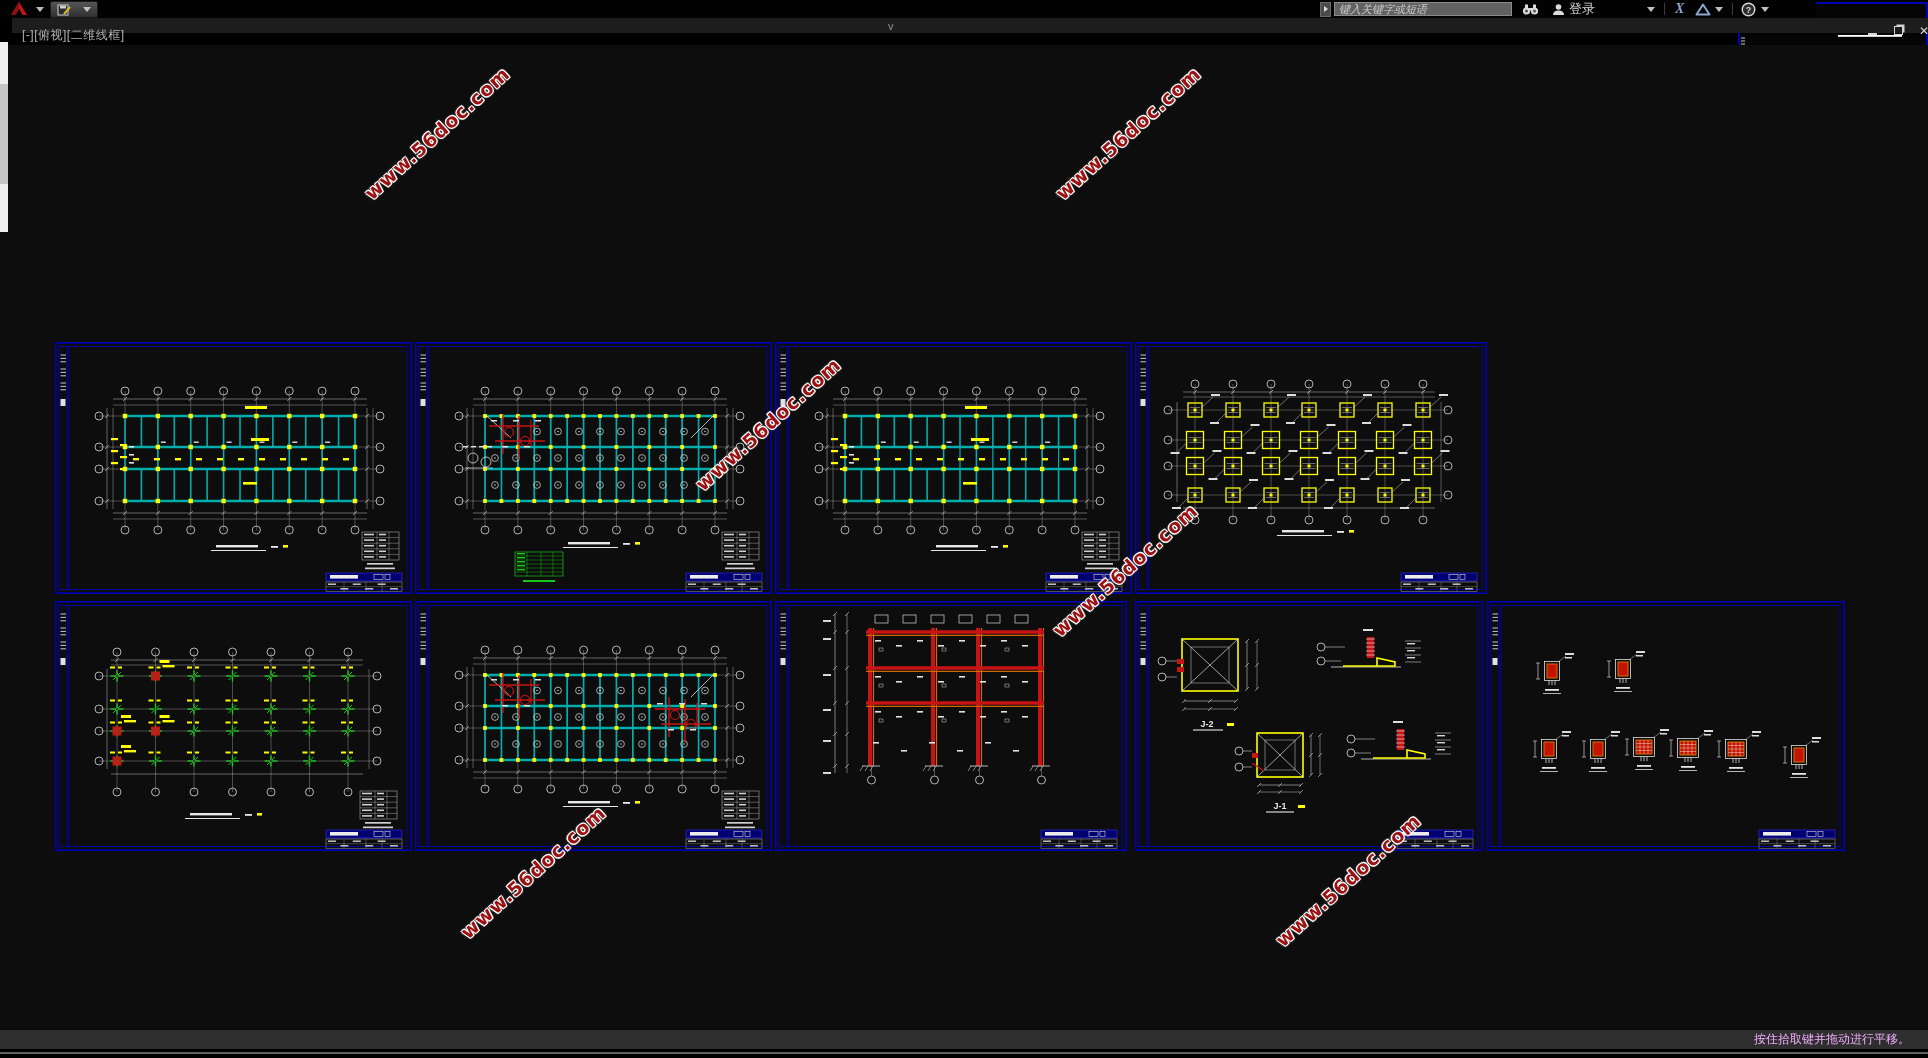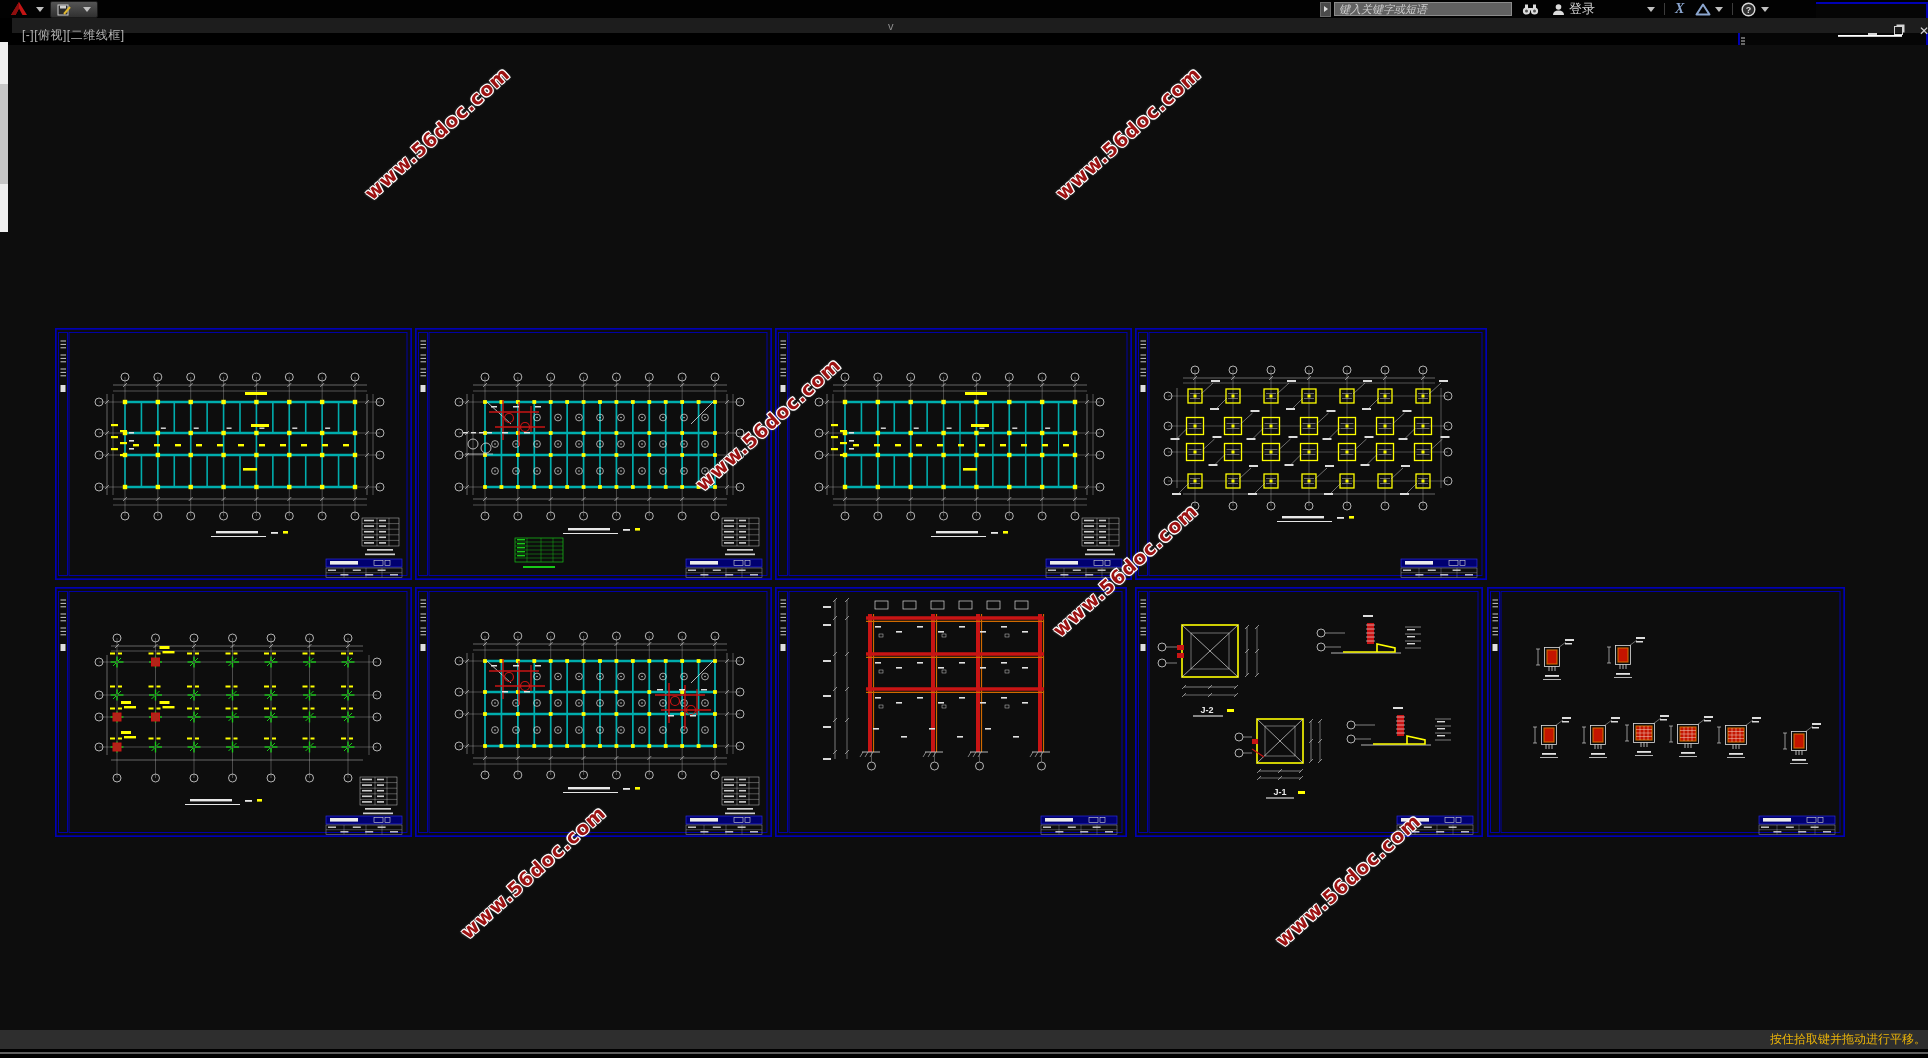--- a/index.html
+++ b/index.html
@@ -28,36 +28,36 @@
   .vee{position:absolute;left:876px;top:2px;color:#8f8f8f;font-size:11px;}
   .winbtns{position:absolute;right:8px;top:6px;display:flex;gap:10px;align-items:center;}
   .wb{width:16px;height:13px;display:flex;align-items:center;justify-content:center;color:#d4d4d4;cursor:pointer;}
   .wb-min i{display:block;width:9px;height:2px;background:#d4d4d4;margin-top:6px;}
   .wb-res i{display:block;width:7px;height:7px;border:1.5px solid #d4d4d4;box-shadow:2px -2px 0 -0.5px #d4d4d4;}
   .wb-clo{font-size:12px;font-weight:bold;}
   
   .canvas{position:absolute;left:0;top:45px;width:1928px;height:985px;background:#0d0d0d;z-index:10;}
   .leftstrip{position:absolute;left:0;top:-3px;width:8px;height:190px;background:#efefef;}
   .leftstrip .thumb{position:absolute;left:0;top:42px;width:8px;height:100px;background:#c6c6c6;}
-  .panel{position:absolute;}
+  .panel{position:absolute;margin-top:14px;}
   .panel svg{display:block;}
   
   .notes{position:absolute;left:1738px;top:2px;width:190px;height:266px;background:#050505;
          border:2px solid #0000b4;box-sizing:border-box;}
   .notes-title{position:absolute;left:60px;top:16px;width:140px;text-align:center;color:#00d8d8;
                font-size:9px;font-weight:bold;letter-spacing:1px;}
   
   .wm{position:absolute;z-index:60;font-weight:bold;font-size:19px;letter-spacing:1px;color:#9c1212;
       white-space:nowrap;transform:translate(-50%,-50%) rotate(-42deg);
       text-shadow:-1px -1px 0 #fff,1px -1px 0 #fff,-1px 1px 0 #fff,1px 1px 0 #fff,0 0 3px #fff;
       font-family:"DejaVu Sans",sans-serif;}
   
   .statusbar{position:absolute;left:0;top:1030px;width:1928px;height:19px;background:#2e2e2e;z-index:90;
              display:flex;align-items:center;justify-content:flex-end;}
-  .statusbar span{color:#eab308;font-size:12px;margin-right:2px;}
+  .statusbar span{color:#f0abfc;font-size:12px;margin-right:18px;}
   .bottomline{position:absolute;left:0;top:1052px;width:1928px;height:2px;background:#5f5f5f;z-index:90;}
 </style>
 </head>
 <body>
 
 <div class="titlebar">
   <span class="qat-logo">
     <svg width="26" height="16" viewBox="0 0 26 16">
       <path d="M4 14 L12 1 L20 14 L15.5 14 L12 7.5 L8.5 14 Z" fill="#c41414"></path>
       <path d="M4 14 L12 1 L12 7.5 L8.5 14 Z" fill="#8f0e0e"></path>

